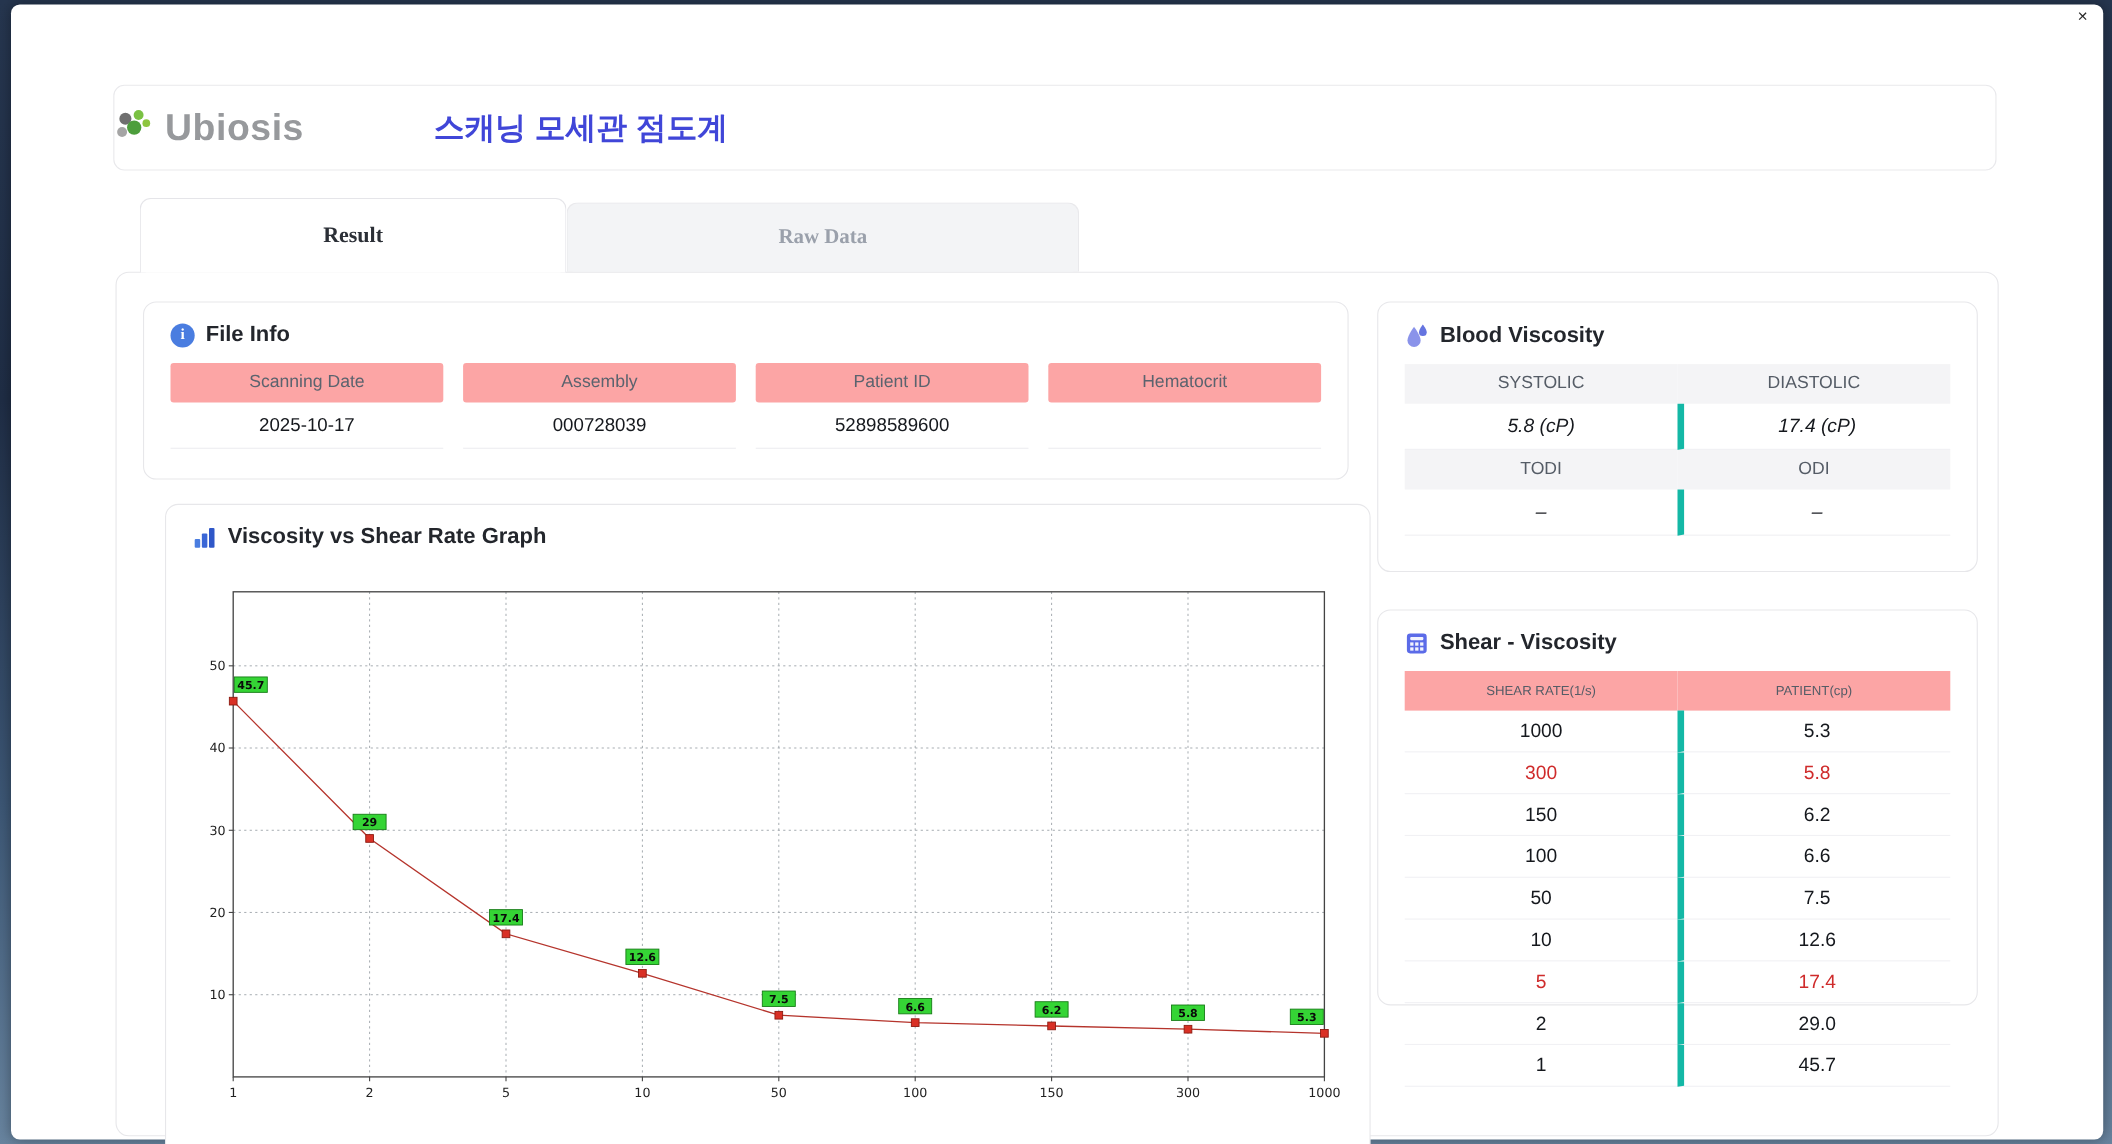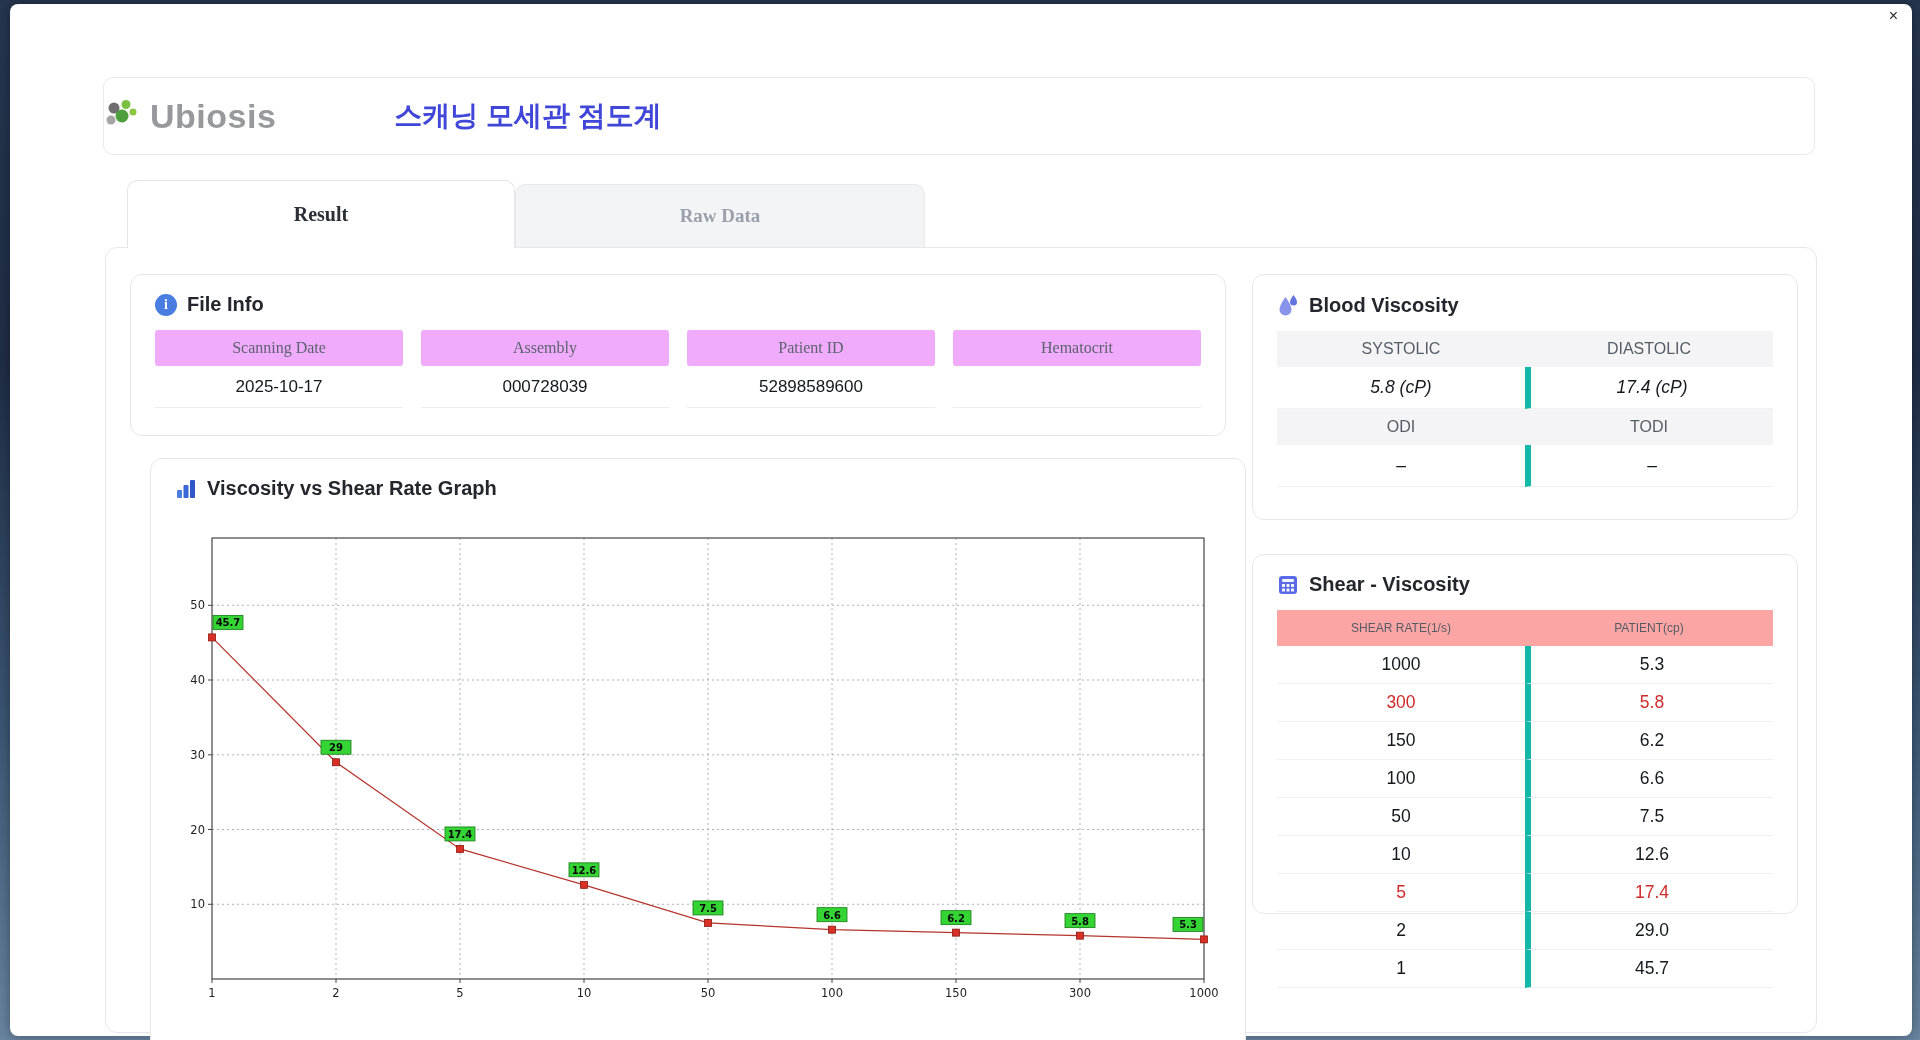--- a/index.html
+++ b/index.html
@@ -18,43 +18,43 @@
     background:#fff; }
   .logo { display:flex; align-items:center; gap:8px; }
   .logo-text { font-size:34px; font-weight:bold; color:#97999c; letter-spacing:.5px; }
   .app-title { margin-left:118px; font-size:28px; font-weight:bold; color:#4046d8; }
 
   .tab { position:absolute; display:flex; align-items:center; justify-content:center;
     border-radius:10px 10px 0 0; cursor:pointer;font-family:Liberation Serif, serif; }
   .tab-active { left:117px; top:176px; width:388px; height:68px; background:#fff;
     border:1px solid #e5e5e9; border-bottom:none; z-index:3;
     font-size:20px; font-weight:bold; color:#2b2f36; }
-  .tab-inactive { left:505px; top:180px; width:410px; height:63px; background:#f3f4f6;
+  .tab-inactive { left:505px; top:180px; width:466px; height:63px; background:#f3f4f6;
     border:1px solid #e9e9ec; border-bottom:none; z-index:1;
     font-size:19px; font-weight:bold; color:#9aa0ab; }
 
   .container { position:absolute; left:95px; top:243px; width:1712px; height:786px;
     border:1px solid #e7e7ea; border-radius:12px; background:#fff; z-index:2; }
 
   .card { position:absolute; background:#fff; border:1px solid #e7e7ea; border-radius:12px; }
   #file-card  { left:24px;   top:26px;  width:1096px; height:162px; }
   #graph-card { left:24px;   top:210px; width:1096px; height:612px;margin-left:20px; }
   #blood-card { left:1146px; top:26px;  width:546px;  height:246px; }
   #shear-card { left:1146px; top:306px; width:546px;  height:360px; }
 
   .card-title { display:flex; align-items:center; gap:10px; padding:18px 24px 12px;
     font-size:20px; font-weight:bold; color:#23262c; }
   .info-icon { width:22px; height:22px; border-radius:50%; background:#4a7de0; color:#fff;
     display:flex; align-items:center; justify-content:center;
     font:bold 14px "Liberation Serif",serif; flex:0 0 22px; }
 
   .ff-row { display:flex; gap:18px; padding:2px 24px 0; }
   .ff { flex:1; }
-  .ff-label { height:36px; background:#f0abfc; display:flex; align-items:center;
-    justify-content:center; color:#5b636e; font-size:16px; border-radius:3px;font-family:Liberation Serif, serif; }
+  .ff-label { height:36px; background:#fca5a5; display:flex; align-items:center;
+    justify-content:center; color:#5b636e; font-size:16px; border-radius:3px; }
   .ff-value { height:42px; display:flex; align-items:center; justify-content:center;
     font-size:17px; color:#15181d; border-bottom:1px solid #ededf0; }
 
   .bv-grid { display:grid; grid-template-columns:1fr 1fr; margin:2px 24px 0; }
   .bv-h { background:#f4f4f6; height:36px; display:flex; align-items:center;
     justify-content:center; color:#555c66; font-size:16px; }
   .bv-v { height:42px; display:flex; align-items:center; justify-content:center;
     font-size:17.5px; color:#15181d; border-bottom:1px solid #f0f0f3;font-style:italic; }
   .bl { border-left:6px solid #14b8a6; }
 
@@ -232,22 +232,22 @@
           <path d="M8.5 4 C8.5 4 2.5 12 2.5 16.5 a6 6 0 0 0 12 0 C14.5 12 8.5 4 8.5 4 Z" fill="#8a93ea"></path>
           <path d="M16.5 2 C16.5 2 13 6.5 13 9 a3.5 3.5 0 0 0 7 0 C20 6.5 16.5 2 16.5 2 Z" fill="#6574e0"></path>
         </svg>
         <span>Blood Viscosity</span>
       </div>
       <div class="bv-grid">
         <div class="bv-h">SYSTOLIC</div>
         <div class="bv-h">DIASTOLIC</div>
         <div class="bv-v">5.8 (cP)</div>
         <div class="bv-v bl">17.4 (cP)</div>
+        <div class="bv-h">TODI</div>
         <div class="bv-h">ODI</div>
-        <div class="bv-h">TODI</div>
         <div class="bv-v">–</div>
         <div class="bv-v bl">–</div>
       </div>
     </div>
 
     <div class="card" id="shear-card">
       <div class="card-title">
         <svg width="22" height="22" viewBox="0 0 22 22">
           <rect x="2" y="2" width="18" height="18" rx="3" fill="#5b6be8"></rect>
           <rect x="5" y="5" width="12" height="3" rx="1" fill="#fff" opacity=".92"></rect>

